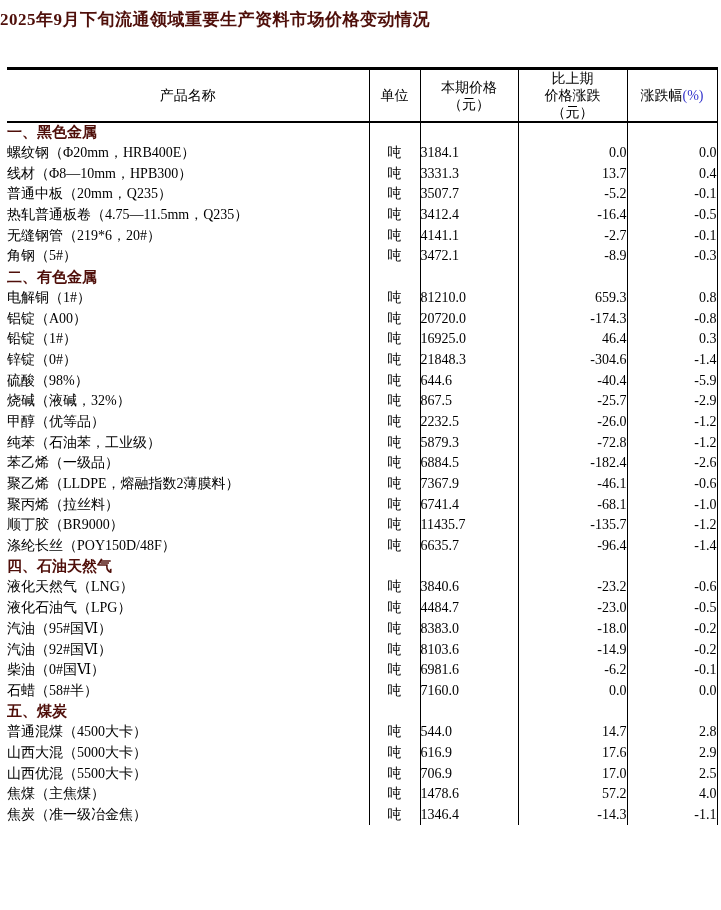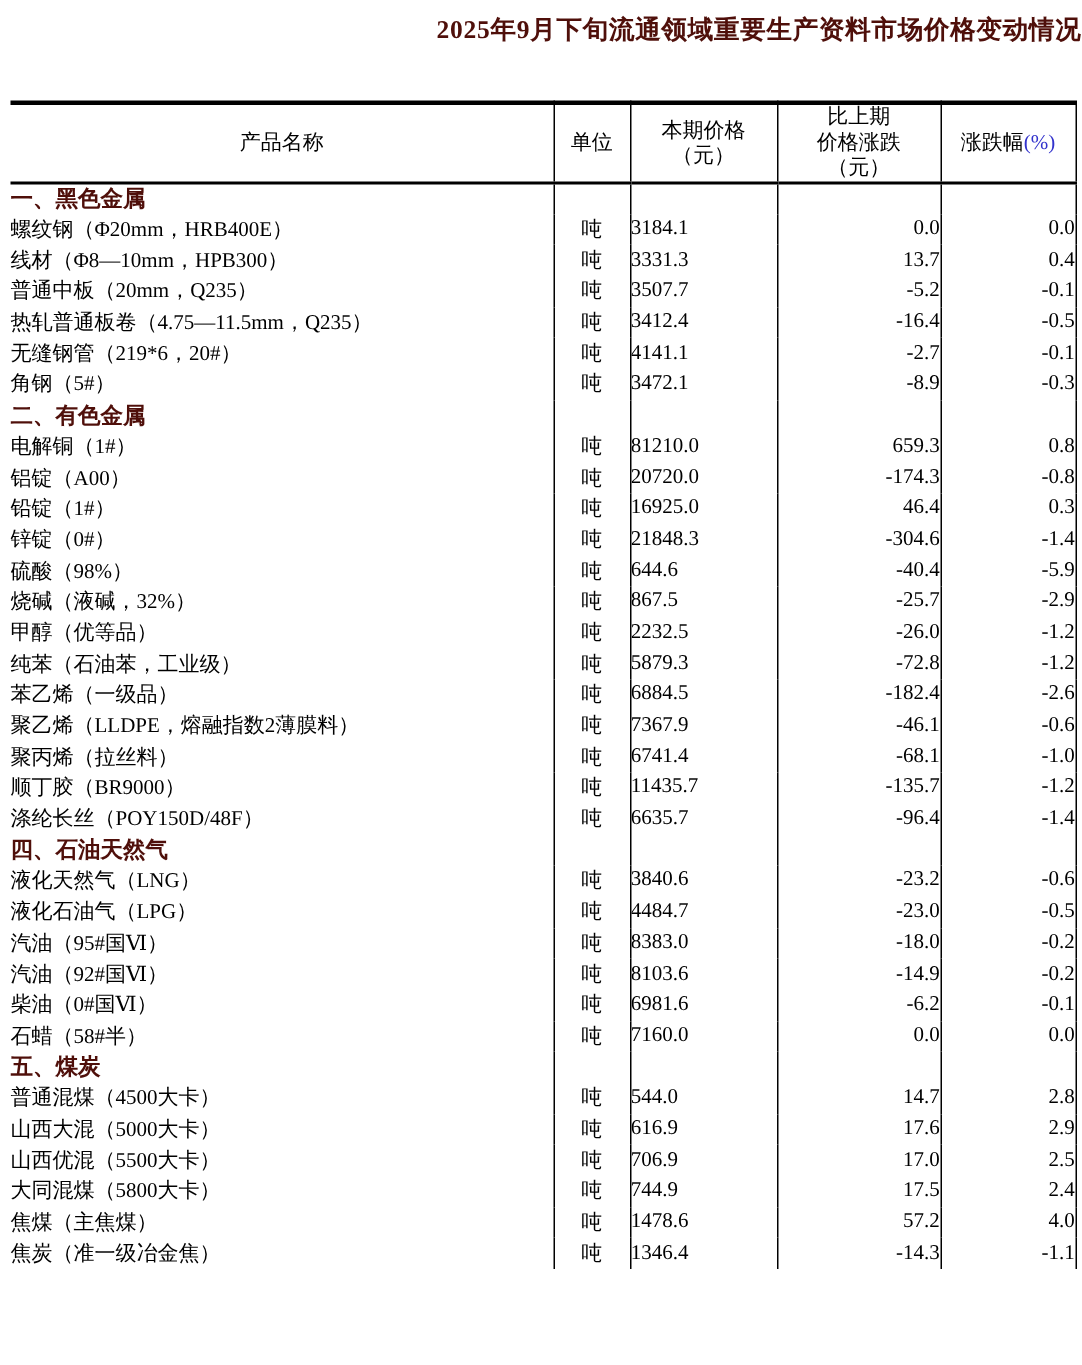--- a/index.html
+++ b/index.html
@@ -3,21 +3,21 @@
 <meta charset="utf-8">
 <style>
   html, body { margin: 0; padding: 0; background: #ffffff; }
   body {
     width: 721px; height: 910px; overflow: hidden; position: relative;
     font-family: "Liberation Serif", "DejaVu Serif", serif;
     color: #000000;
   }
   .page-title {
     margin: 0; padding-top: 8px;
-    text-align: right;
+    text-align: left;
     font-size: 17px; font-weight: bold;
     color: #4f0f0a;
     letter-spacing: 0.5px;
   }
   table.price-table {
     border-collapse: collapse;
     table-layout: fixed;
     width: 710px;
     margin-left: 7px;
     margin-top: 36px;
@@ -303,27 +303,20 @@
         <td class="c-pct">2.9</td>
       </tr>
       <tr>
         <td class="c-name">山西优混（5500大卡）</td>
         <td class="c-unit">吨</td>
         <td class="c-price">706.9</td>
         <td class="c-change">17.0</td>
         <td class="c-pct">2.5</td>
       </tr>
       <tr>
-        <td class="c-name">大同混煤（5800大卡）</td>
-        <td class="c-unit">吨</td>
-        <td class="c-price">744.9</td>
-        <td class="c-change">17.5</td>
-        <td class="c-pct">2.4</td>
-      </tr>
-      <tr>
         <td class="c-name">焦煤（主焦煤）</td>
         <td class="c-unit">吨</td>
         <td class="c-price">1478.6</td>
         <td class="c-change">57.2</td>
         <td class="c-pct">4.0</td>
       </tr>
       <tr>
         <td class="c-name">焦炭（准一级冶金焦）</td>
         <td class="c-unit">吨</td>
         <td class="c-price">1346.4</td>

